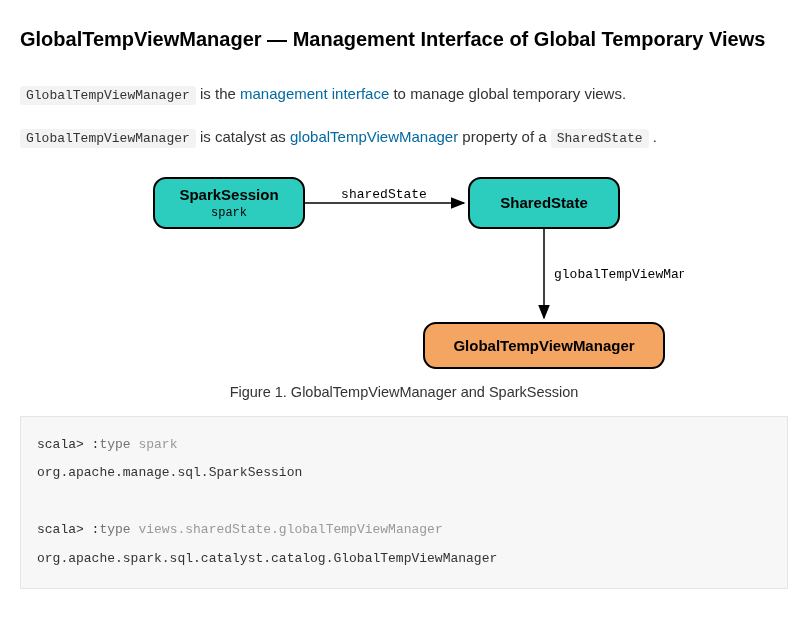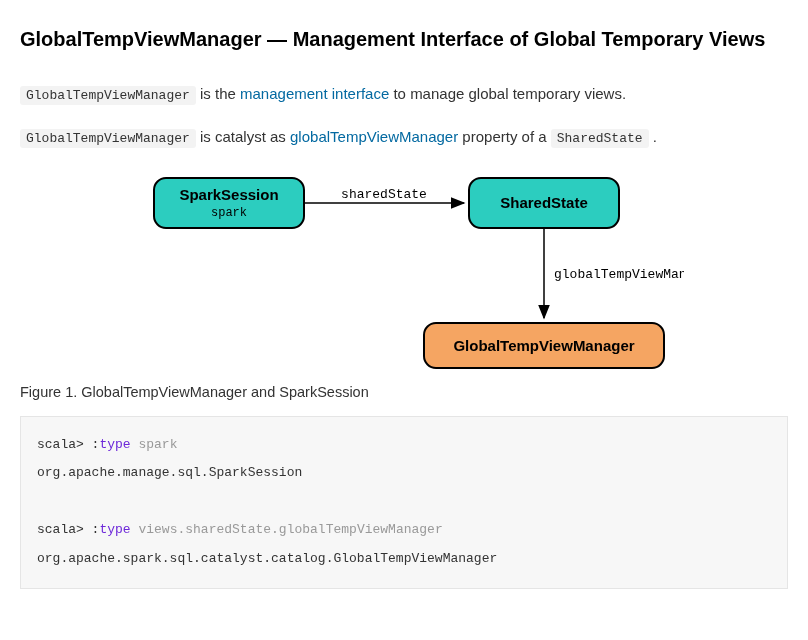--- a/index.html
+++ b/index.html
@@ -37,37 +37,37 @@
     }
     a.link {
       color: #0369a1;
       text-decoration: none;
     }
     .diagram {
       display: block;
       margin: 10px auto 6px auto;
     }
     .caption {
-      text-align: left;
+      text-align: center;
       font-size: 14.5px;
       color: #333;
       margin-bottom: 16px;
     }
     pre.codeblock {
       background: #f7f7f7;
       border: 1px solid #e5e5e5;
       padding: 14px 16px;
       font-family: "SFMono-Regular", Consolas, "Liberation Mono", Menlo, monospace;
       font-size: 13px;
       line-height: 2.2;
       color: #333;
       overflow-x: auto;
       white-space: pre;
     }
-    pre.codeblock .kw { color: #6d28d9; }
+    pre.codeblock .kw { color: #737373; }
     pre.codeblock .dim { color: #999; }
   </style>
 </head>
 <body>
 
 <h1>GlobalTempViewManager — Management Interface of Global Temporary Views</h1>
 
 <p class="body-text">
   <code class="inline">GlobalTempViewManager</code><span> is the </span><a href="#" class="link">management interface</a><span> to manage global temporary views.</span>
 </p>

